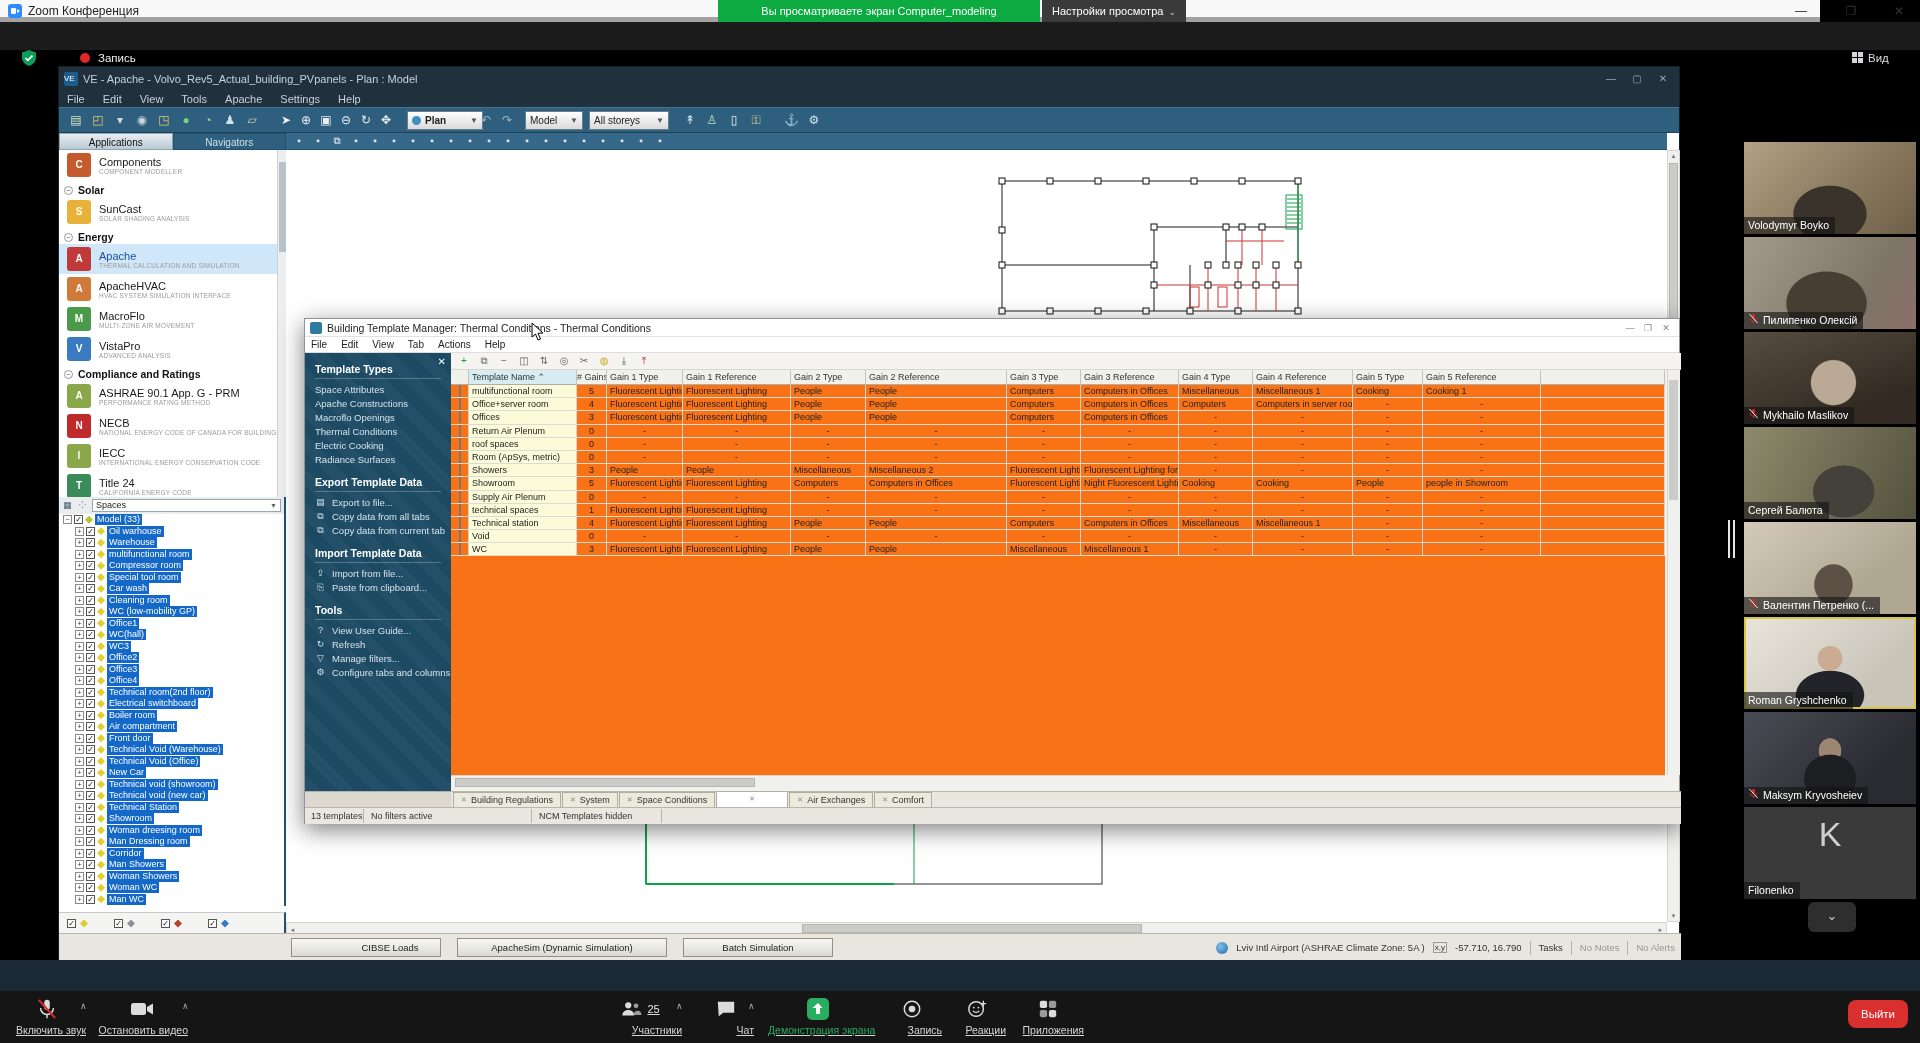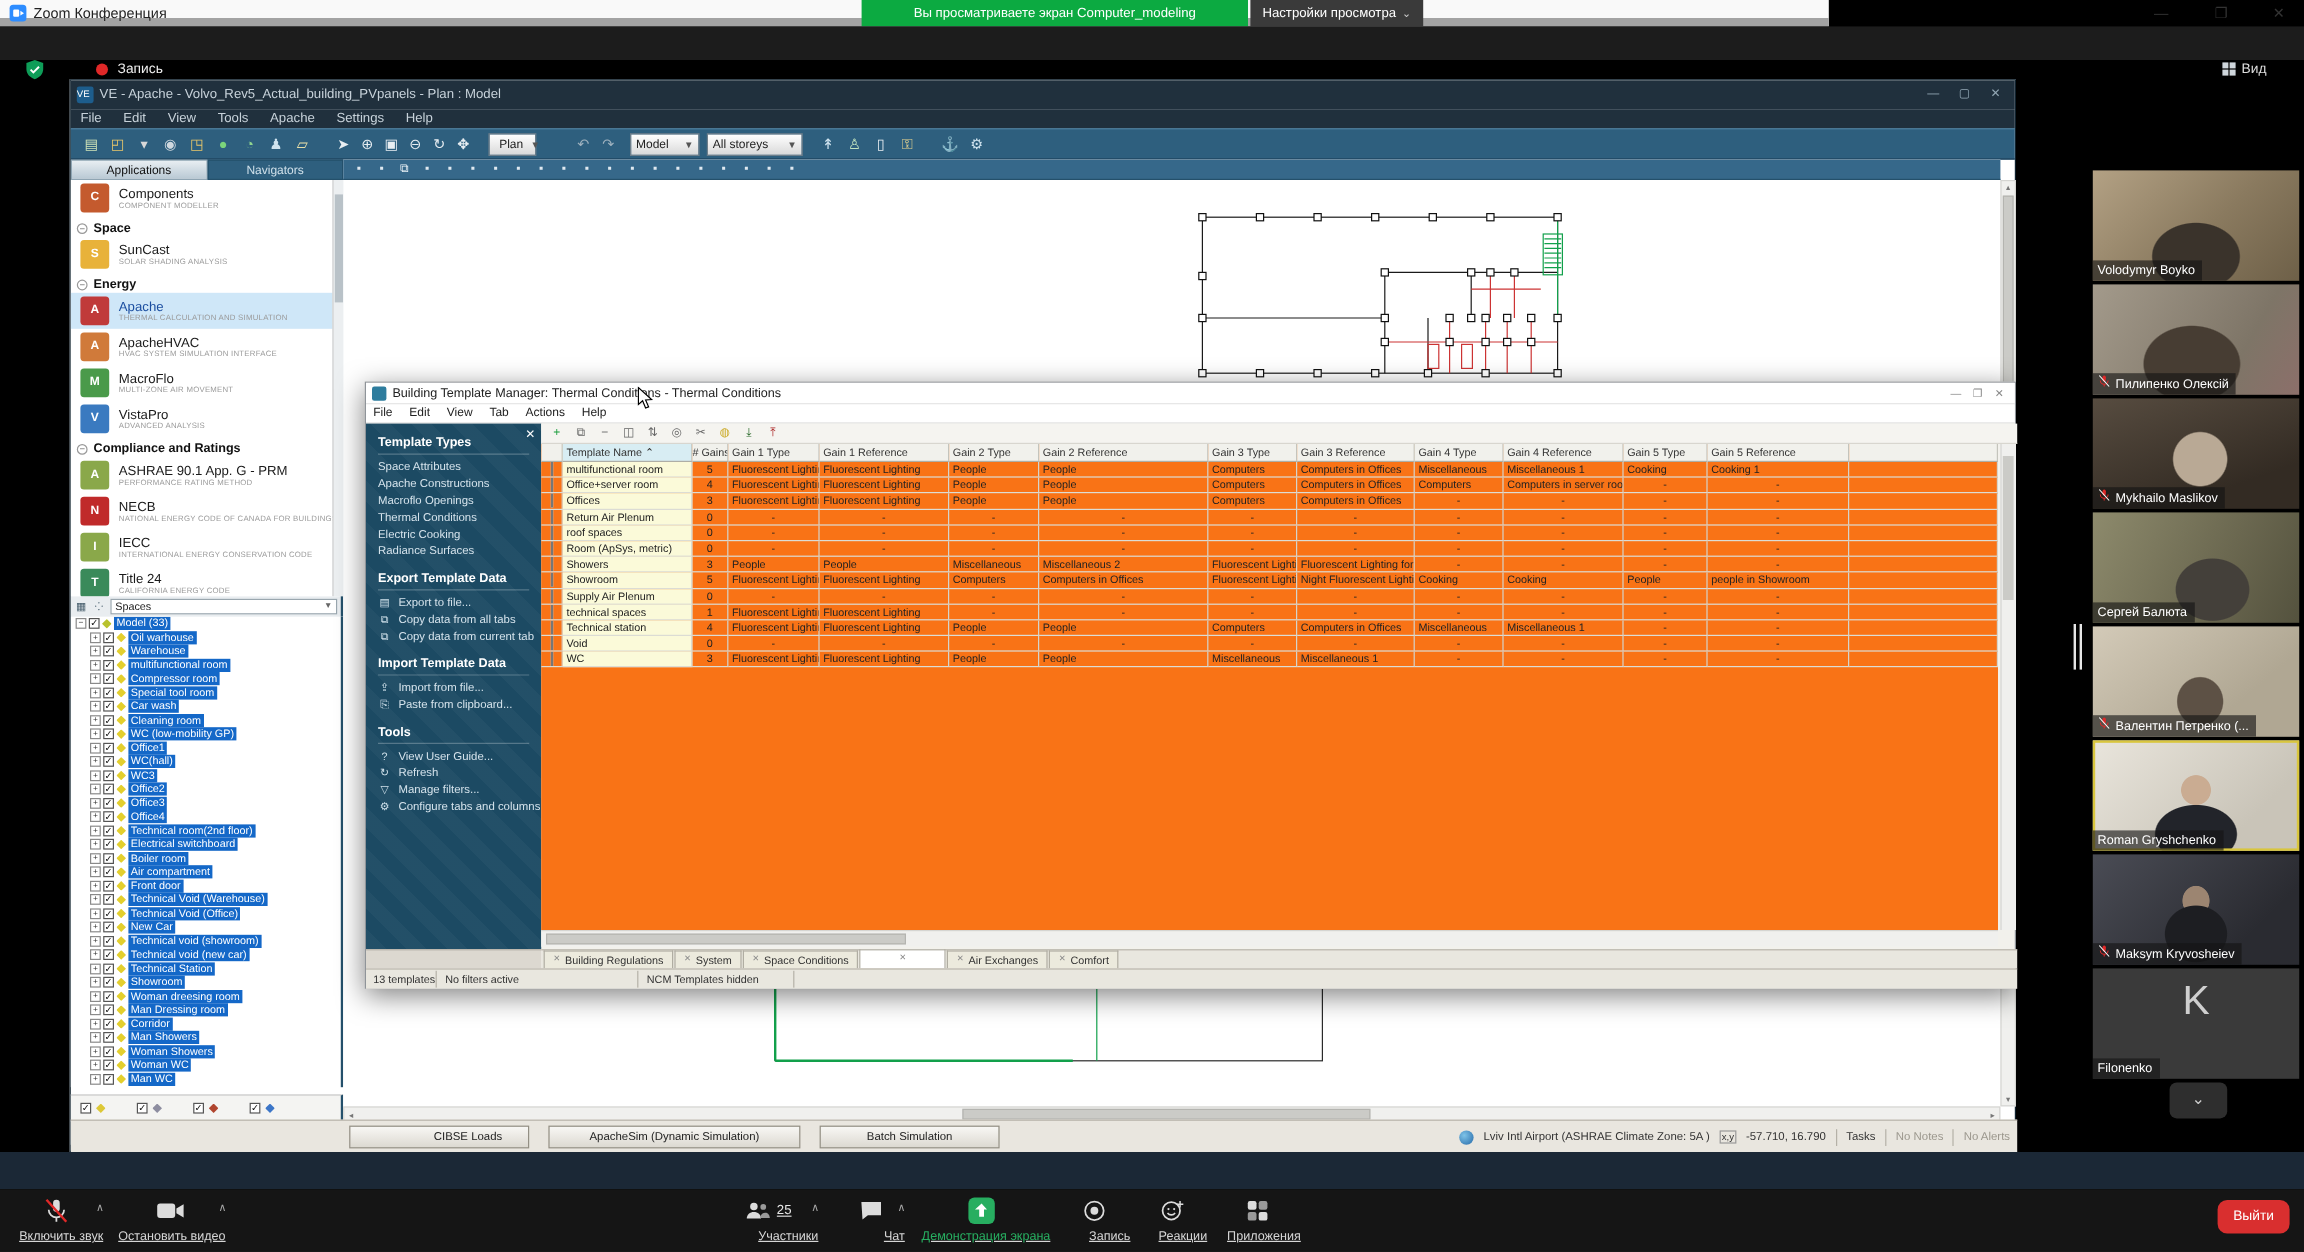--- a/index.html
+++ b/index.html
@@ -1,20 +1,20 @@
 <!DOCTYPE html>
 <html><head>
 <meta charset="utf-8">
 <style>
   *{margin:0;padding:0;box-sizing:border-box;font-family:"Liberation Sans",sans-serif;}
   html,body{background:#000;}
   #root{position:relative;width:1920px;height:1043px;background:#000;overflow:hidden;}
   .abs{position:absolute;}
   
-  #ztitle{left:0;top:0;width:1524px;height:22px;background:#f9f9f9;border-bottom:7px solid #a3a3a3;}
+  #ztitle{left:0;top:0;width:1820px;height:22px;background:#f9f9f9;border-bottom:5px solid #a3a3a3;}
   #zicon{left:8px;top:4px;width:14px;height:14px;background:#2d8cff;border-radius:3px;}
   #zicon:before{content:"";position:absolute;left:3px;top:4px;width:5px;height:6px;background:#fff;border-radius:1px;}
   #zicon:after{content:"";position:absolute;left:9px;top:5px;border-left:3px solid #fff;border-top:2px solid transparent;border-bottom:2px solid transparent;}
   #ztitle-text{left:28px;top:4px;font-size:12px;color:#222;}
   #zbanner{left:718px;top:0;width:322px;height:22px;background:#0caa41;color:#fff;font-size:11px;line-height:22px;text-align:center;}
   #zviewset{left:1042px;top:0;height:22px;padding:0 10px;background:#3a3a3a;color:#fff;font-size:11px;line-height:22px;border:none;cursor:default;}
   #zviewset .car{font-size:9px;margin-left:5px;color:#ccc;}
   .wbtn{top:2px;width:30px;height:18px;text-align:center;font-size:12px;color:#333;line-height:18px;}
   #zinfo{left:0;top:22px;width:1920px;height:28px;background:#1c1c1c;}
   #zrec-dot{left:80px;top:31px;width:10px;height:10px;border-radius:50%;background:#e02828;}
@@ -207,21 +207,21 @@
         <div class="tico" style="left: 118px; top: 3px; color: rgb(123, 212, 123);">●</div>
         <div class="tico" style="left: 140px; top: 3px; color: rgb(143, 212, 143);">◔</div>
         <div class="tico" style="left: 162px; top: 3px; color: rgb(207, 227, 239);">♟</div>
         <div class="tico" style="left: 184px; top: 3px; color: rgb(232, 223, 168);">▱</div>
         <div class="tico" style="left: 218px; top: 3px; color: rgb(232, 238, 242);">➤</div>
         <div class="tico" style="left: 238px; top: 3px; color: rgb(232, 238, 242);">⊕</div>
         <div class="tico" style="left: 258px; top: 3px; color: rgb(232, 238, 242);">▣</div>
         <div class="tico" style="left: 278px; top: 3px; color: rgb(232, 238, 242);">⊖</div>
         <div class="tico" style="left: 298px; top: 3px; color: rgb(232, 238, 242);">↻</div>
         <div class="tico" style="left: 318px; top: 3px; color: rgb(232, 238, 242);">✥</div>
-        <div class="combo" style="left: 348px; top: 3px; width: 40px;">
+        <div class="combo" style="left: 348px; top: 3px; width: 76px; font-weight: bold;">
           <span class="dot"></span>
           <span class="lbl">Plan</span>
           <span class="car">▼</span>
         </div>
         <div class="tico" style="left: 418px; top: 3px; color: rgb(159, 178, 191);">↶</div>
         <div class="tico" style="left: 439px; top: 3px; color: rgb(159, 178, 191);">↷</div>
         <div class="combo" style="left: 466px; top: 3px; width: 58px;">
           <span class="lbl">Model</span>
           <span class="car">▼</span>
         </div>
@@ -244,21 +244,21 @@
     <div id="apps" class="abs">
         <div class="app-i">
           <span class="aico" style="background: rgb(196, 90, 46);">C</span>
           <div>
             <div class="nm">Components</div>
             <div class="ds">COMPONENT MODELLER</div>
           </div>
         </div>
         <div class="app-h">
           <span class="minus">−</span>
-          <span class="ht">Space</span>
+          <span class="ht">Solar</span>
         </div>
         <div class="app-i">
           <span class="aico" style="background: rgb(232, 178, 58);">S</span>
           <div>
             <div class="nm">SunCast</div>
             <div class="ds">SOLAR SHADING ANALYSIS</div>
           </div>
         </div>
         <div class="app-h">
           <span class="minus">−</span>

